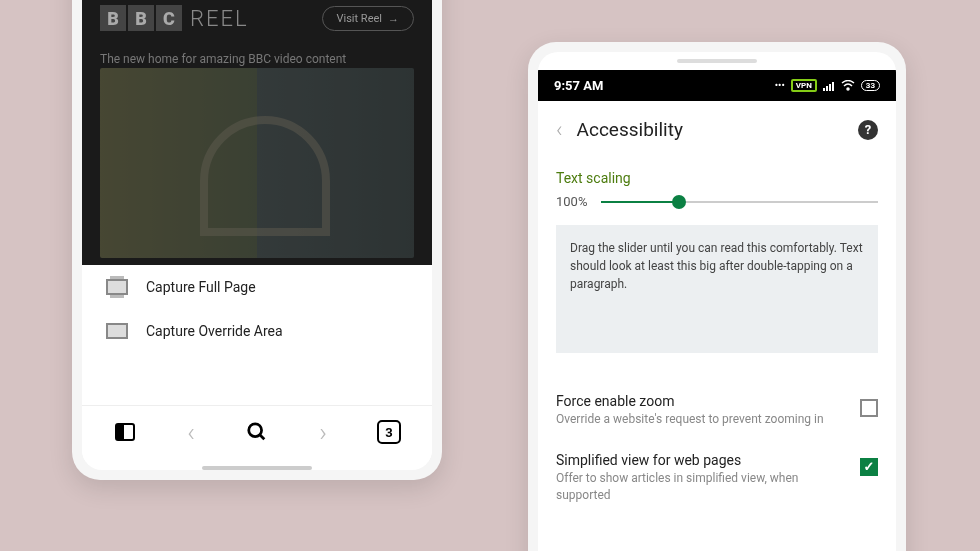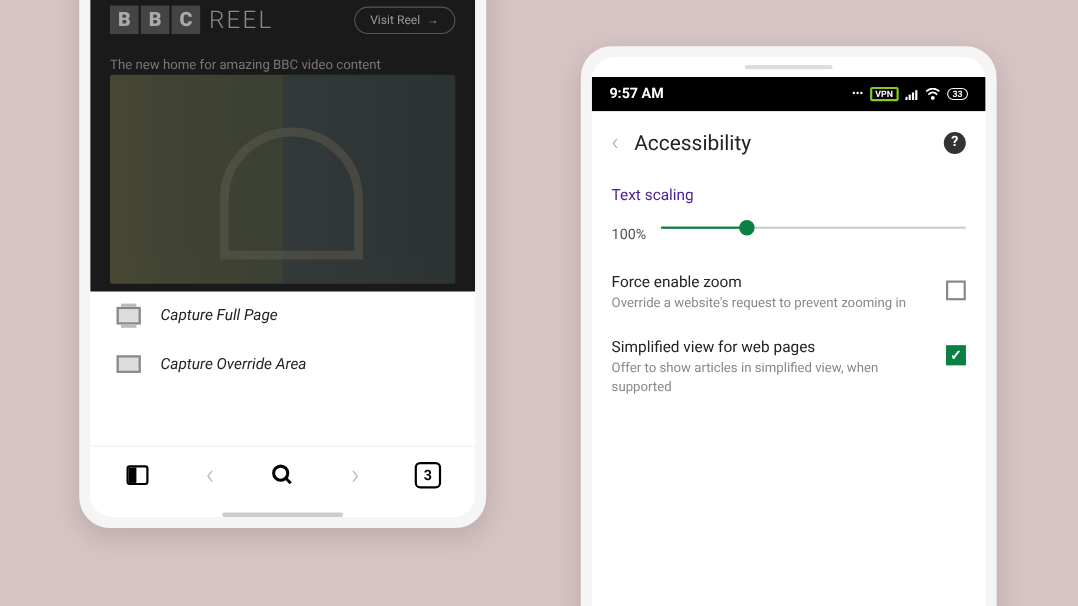--- a/index.html
+++ b/index.html
@@ -64,21 +64,21 @@
     }
     .video-thumb::before {
       content: '';
       position: absolute;
       top: 25%; left: 32%; width: 36%; height: 55%;
       border: 8px solid rgba(200,190,160,0.5);
       border-radius: 80px 80px 0 0;
     }
     
     .capture-options { background: #fff; flex: 1; }
-    .capture-item { display: flex; align-items: center; gap: 18px; padding: 14px 24px; font-style: italic; }
+    .capture-item { display: flex; align-items: center; gap: 18px; padding: 14px 24px; }
     .capture-icon { width: 22px; height: 16px; border: 2px solid #888; background: #ddd; position: relative; }
     .capture-icon.full::before, .capture-icon.full::after {
       content: ''; position: absolute; left: 2px; right: 2px; height: 3px; background: #bbb;
     }
     .capture-icon.full::before { top: -5px; }
     .capture-icon.full::after { bottom: -5px; }
     .capture-label { font-size: 14px; color: #222; }
     
     .bottom-nav { 
       display: flex; 
@@ -137,22 +137,22 @@
       display: flex; 
       align-items: center; 
       padding: 16px 18px;
       gap: 14px;
     }
     .back-chevron { color: #aaa; font-size: 22px; font-weight: 300; }
     .settings-title { flex: 1; font-size: 19px; color: #222; font-weight: 400; }
     .help-icon { width: 20px; height: 20px; background: #333; border-radius: 50%; display: flex; align-items: center; justify-content: center; color: #fff; font-size: 13px; font-weight: 700; }
     
     .settings-body { padding: 12px 18px; }
-    .setting-label { font-size: 14px; color: #4c1d95; margin-bottom: 20px; }
-    .slider-row { display: flex; gap: 14px; margin-bottom: 16px; }
+    .setting-label { font-size: 14px; color: #4d7c0f; margin-bottom: 8px; }
+    .slider-row { display: flex; align-items: center; gap: 14px; margin-bottom: 16px; }
     .slider-value { font-size: 13px; color: #555; }
     .slider-track { flex: 1; height: 2px; background: #ccc; position: relative; }
     .slider-fill { position: absolute; left: 0; top: 0; height: 100%; width: 28%; background: #0b8043; }
     .slider-thumb { position: absolute; left: 28%; top: 50%; transform: translate(-50%, -50%); width: 14px; height: 14px; background: #0b8043; border-radius: 50%; }
     
     .info-box { background: #eceff1; padding: 14px 14px 60px; font-size: 12px; color: #444; line-height: 1.5; margin-bottom: 28px; }
     
     .setting-item { display: flex; align-items: flex-start; justify-content: space-between; padding: 12px 0; gap: 14px; }
     .setting-text { flex: 1; }
     .setting-title-text { font-size: 14px; color: #222; margin-bottom: 2px; }
@@ -249,20 +249,21 @@
     <div class="settings-body">
       <div class="setting-label">Text scaling</div>
       <div class="slider-row">
         <span class="slider-value">100%</span>
         <div class="slider-track">
           <div class="slider-fill"></div>
           <div class="slider-thumb"></div>
         </div>
       </div>
 
+      <div class="info-box">Drag the slider until you can read this comfortably. Text should look at least this big after double-tapping on a paragraph.</div>
 
       <div class="setting-item">
         <div class="setting-text">
           <div class="setting-title-text">Force enable zoom</div>
           <div class="setting-desc">Override a website's request to prevent zooming in</div>
         </div>
         <div class="checkbox"></div>
       </div>
 
       <div class="setting-item">

